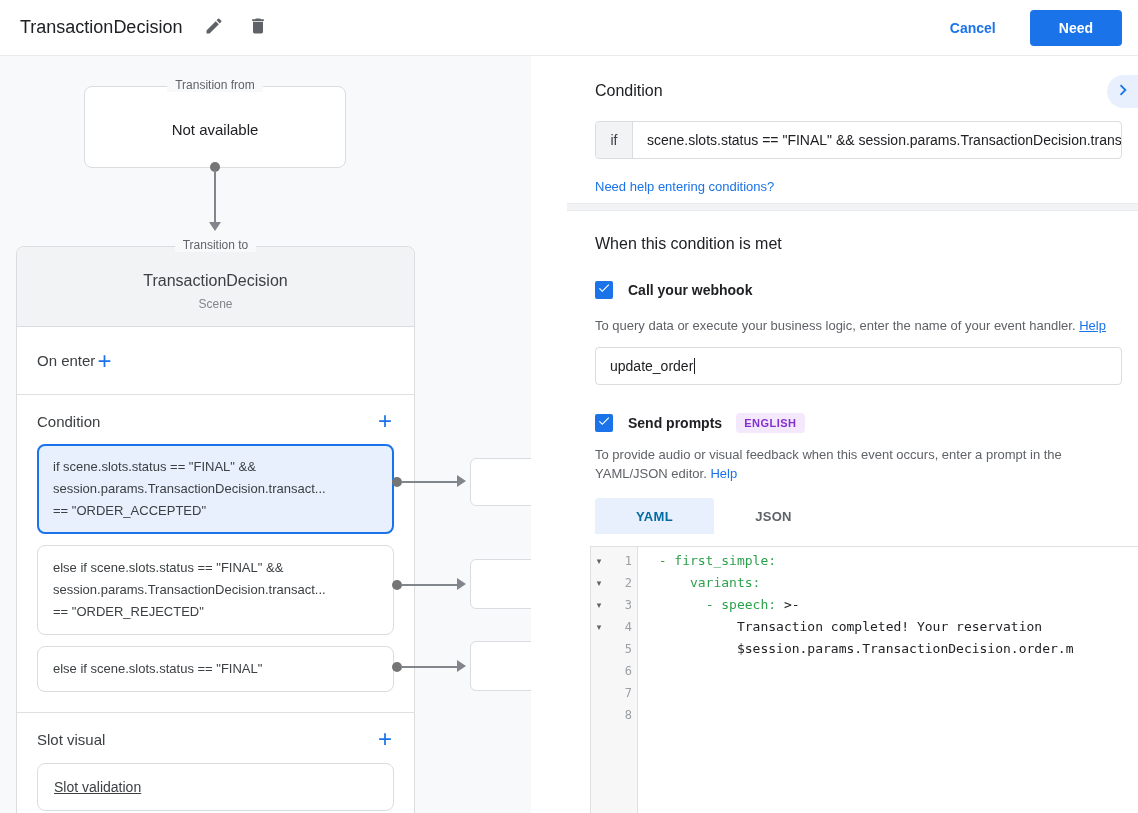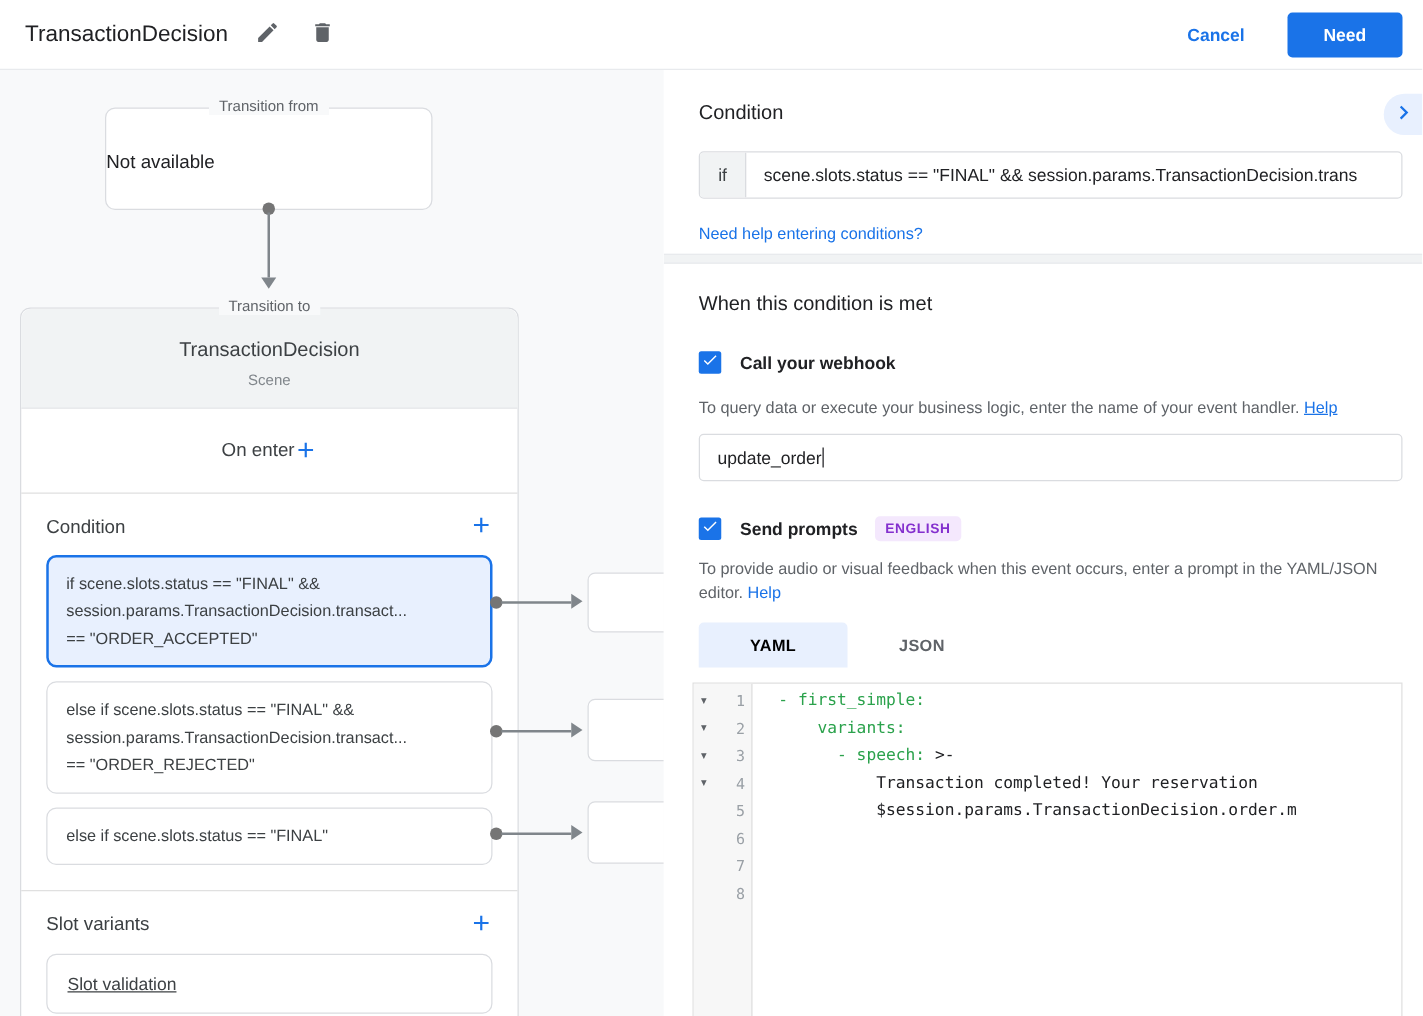--- a/index.html
+++ b/index.html
@@ -11,45 +11,45 @@
     border-bottom:1px solid #e8eaed; background:#fff; }
   .topbar-title { font-size:18px; color:#202124; }
   .icon-btn { margin-left:20px; width:24px; height:24px; border:none; background:none;
     display:flex; align-items:center; justify-content:center; cursor:pointer; }
   .icon-btn svg { fill:#5f6368; }
   .cancel-btn { margin-left:auto; border:none; background:none; color:#1a73e8;
     font-size:14px; font-weight:bold; margin-right:34px; cursor:pointer; font-family:inherit; }
   .save-btn { background:#1a73e8; color:#fff; border:none; border-radius:4px;
     padding:10px 29px; font-size:14px; font-weight:bold; cursor:pointer; font-family:inherit; }
 
-  .main { display:flex; height:757px; }
+  .main { display:flex; height:757px;gap:36px; }
 
   
   .left-panel { position:relative; width:531px; flex:none; background:#f8f9fa; overflow:hidden; }
   .legend { position:absolute; top:-9px; left:50%; transform:translateX(-50%);
     font-size:12px; color:#5f6368; background:#f8f9fa; padding:0 8px; white-space:nowrap; }
   .from-box { position:absolute; left:84px; top:30px; width:262px; height:82px;
     background:#fff; border:1px solid #dadce0; border-radius:8px; }
-  .from-value { margin-top:34px; font-size:15px; color:#202124; }
+  .from-value { text-align:center; margin-top:34px; font-size:15px; color:#202124; }
 
   .v-dot { position:absolute; left:210px; top:106px; width:10px; height:10px; border-radius:50%; background:#757575; }
   .v-line { position:absolute; left:214px; top:114px; width:2px; height:52px; background:#80868b; }
   .v-arrow { position:absolute; left:209px; top:166px; width:0; height:0;
     border-left:6px solid transparent; border-right:6px solid transparent; border-top:9px solid #80868b; }
 
   .to-card { position:absolute; left:16px; top:190px; width:399px; bottom:-12px;
     background:#fff; border:1px solid #dadce0; border-radius:8px; }
   .to-header { height:80px; background:#f1f3f4; border-bottom:1px solid #dadce0;
     border-radius:8px 8px 0 0; text-align:center; padding-top:25px; cursor:pointer; }
   .to-title { font-size:16px; color:#3c4043; }
   .to-sub { font-size:12px; color:#80868b; margin-top:7px; }
 
   .sec { border-bottom:1px solid #e0e0e0; padding:0 20px; }
   .sec:last-child { border-bottom:none; }
-  .row-onenter { height:67px; display:flex; align-items:center; justify-content:center; }
+  .row-onenter { height:67px; display:flex; align-items:center; justify-content:flex-start; }
   .sec-label-row { display:flex; align-items:center; justify-content:space-between; padding:16px 0 2px; }
   .sec-label { font-size:15px; color:#3c4043; }
   .plus-btn { border:none; background:none; color:#1a73e8; font-size:24px; font-weight:300;
     line-height:20px; cursor:pointer; padding:0 2px; font-family:inherit; }
   .sec-cond { padding-bottom:20px; }
   .cond-card { margin-top:11px; background:#fff; border:1px solid #dadce0; border-radius:8px;
     padding:11px 15px; font-size:13px; line-height:22px; color:#3c4043; white-space:pre-line; cursor:pointer; }
   .cond-card.selected { border:2px solid #1a73e8; background:#e8f0fe; padding:10px 14px; }
   .sec-slot { padding-bottom:18px; }
   .slot-card { margin-top:12px; background:#fff; border:1px solid #dadce0; border-radius:8px;
@@ -91,21 +91,21 @@
   .helper.wrap { max-width:556px; margin-top:12px; }
   .inline-link { color:#1a73e8; text-decoration:underline; cursor:pointer; }
   .inline-link.plain { text-decoration:none; }
   .text-input { margin-top:12px; height:38px; border:1px solid #dadce0; border-radius:4px;
     display:flex; align-items:center; padding:0 14px; font-size:14px; color:#202124; cursor:text; }
   .caret { display:inline-block; width:1px; height:16px; background:#202124; margin-left:1px; }
   .tabs { display:flex; margin-top:15px; }
   .rp-tab { width:119px; height:36px; display:flex; align-items:center; justify-content:center;
     font-size:13px; font-weight:bold; color:#5f6368; letter-spacing:.3px; cursor:pointer;
     border:none; background:none; border-radius:4px 4px 0 0; font-family:inherit; }
-  .rp-tab.active { background:#e8f0fe; color:#000000; }
+  .rp-tab.active { background:#e8f0fe; color:#0369a1; }
 
   .editor { margin:12px 0 0 -5px; width:568px; height:270px; border:1px solid #e0e0e0;
     display:flex; font-family:"DejaVu Sans Mono",monospace; font-size:13px; background:#fff; }
   .editor-gutter { width:47px; flex:none; background:#f7f7f7; border-right:1px solid #e0e0e0; padding-top:3px; }
   .gut-row { display:flex; height:22px; align-items:center; }
   .fold { width:16px; text-align:center; font-size:9px; color:#5f6368;
     font-family:"DejaVu Sans",sans-serif; cursor:pointer; }
   .lnum { flex:1; text-align:right; padding-right:5px; color:#9aa0a6; font-size:12px; }
   .editor-code { flex:1; padding-top:3px; overflow:hidden; cursor:text; }
   .code-line { height:22px; line-height:22px; white-space:pre; padding-left:5px; color:#202124; }
@@ -172,21 +172,21 @@
 session.params.TransactionDecision.transact...
 == "ORDER_ACCEPTED"</div>
         <div class="cond-card">else if scene.slots.status == "FINAL" &amp;&amp;
 session.params.TransactionDecision.transact...
 == "ORDER_REJECTED"</div>
         <div class="cond-card">else if scene.slots.status == "FINAL"</div>
       </div>
 
       <div class="sec sec-slot">
         <div class="sec-label-row">
-          <span class="sec-label">Slot variants</span>
+          <span class="sec-label">Slot visual</span>
           <button class="plus-btn">+</button>
         </div>
         <div class="slot-card">Slot validation</div>
       </div>
     </div>
 
     <div class="h-dot" style="top:421px"></div>
     <div class="h-line" style="top:425px"></div>
     <div class="h-arrow" style="top:419px"></div>
     <div class="target-box" style="top:402px;height:48px"></div>

